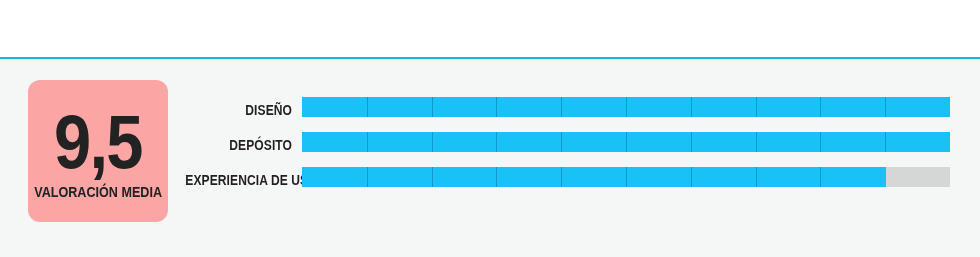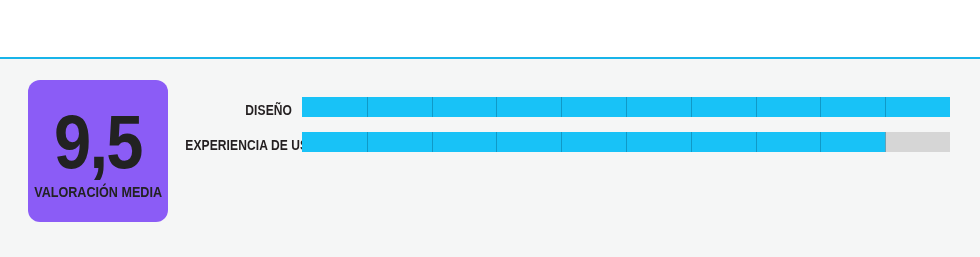--- a/index.html
+++ b/index.html
@@ -53,21 +53,21 @@
     background: #f5f6f6;
   }
 
   
   .score-card {
     position: absolute;
     left: 28px;
     top: 80px;
     width: 140px;
     height: 142px;
-    background: #8b5cf6;
+    background: #fca5a5;
     border-radius: 12px;
     box-sizing: border-box;
     display: flex;
     flex-direction: column;
     align-items: center;
     justify-content: center;
   }
 
   .score-value {
     font-family: "Liberation Sans Narrow", "Liberation Sans", sans-serif;
@@ -183,20 +183,37 @@
           <div class="tick" style="left: 30%;"></div>
           <div class="tick" style="left: 40%;"></div>
           <div class="tick" style="left: 50%;"></div>
           <div class="tick" style="left: 60%;"></div>
           <div class="tick" style="left: 70%;"></div>
           <div class="tick" style="left: 80%;"></div>
           <div class="tick" style="left: 90%;"></div>
         </div>
     </div>
 
+    <div class="criteria-row">
+      <div class="criteria-label">DEPÓSITO</div>
+      <div class="criteria-track">
+        <div class="criteria-fill" style="width: 100%;"></div>
+      </div>
+      <div class="tick-layer">
+          <div class="tick" style="left: 10%;"></div>
+          <div class="tick" style="left: 20%;"></div>
+          <div class="tick" style="left: 30%;"></div>
+          <div class="tick" style="left: 40%;"></div>
+          <div class="tick" style="left: 50%;"></div>
+          <div class="tick" style="left: 60%;"></div>
+          <div class="tick" style="left: 70%;"></div>
+          <div class="tick" style="left: 80%;"></div>
+          <div class="tick" style="left: 90%;"></div>
+        </div>
+    </div>
 
 
     <div class="criteria-row">
       <div class="criteria-label">EXPERIENCIA DE USO</div>
       <div class="criteria-track">
         <div class="criteria-fill" style="width: 90%;"></div>
       </div>
       <div class="tick-layer">
           <div class="tick" style="left: 10%;"></div>
           <div class="tick" style="left: 20%;"></div>

